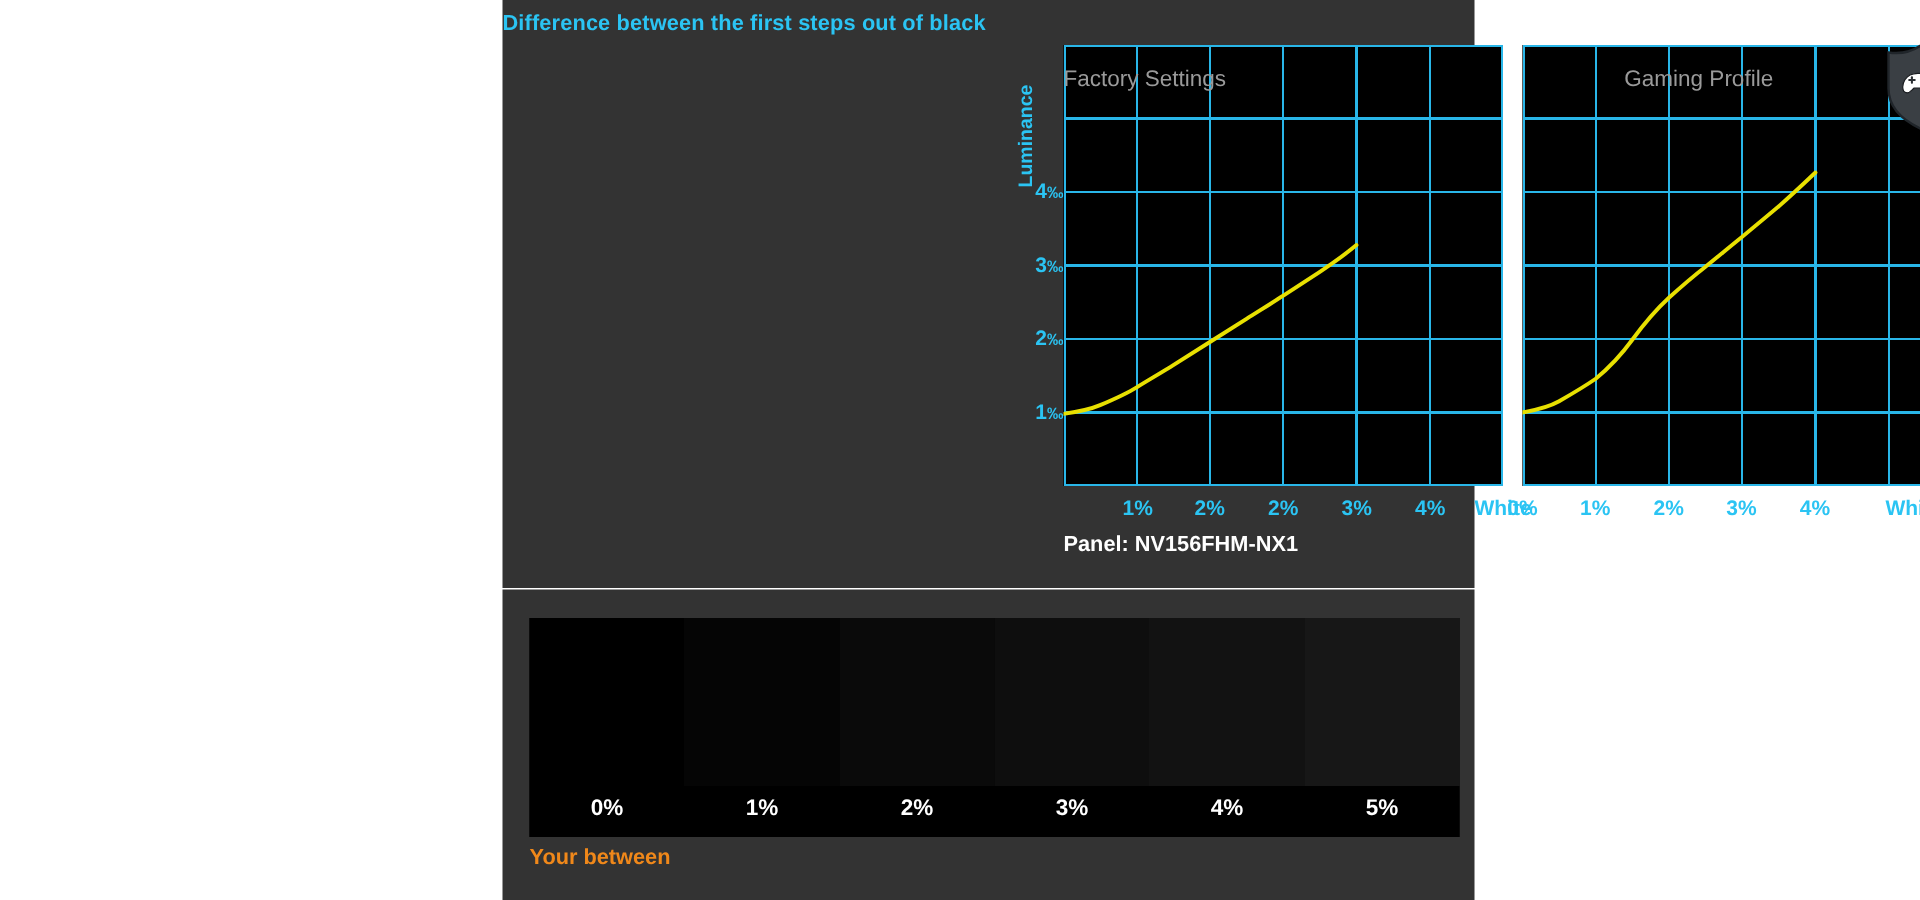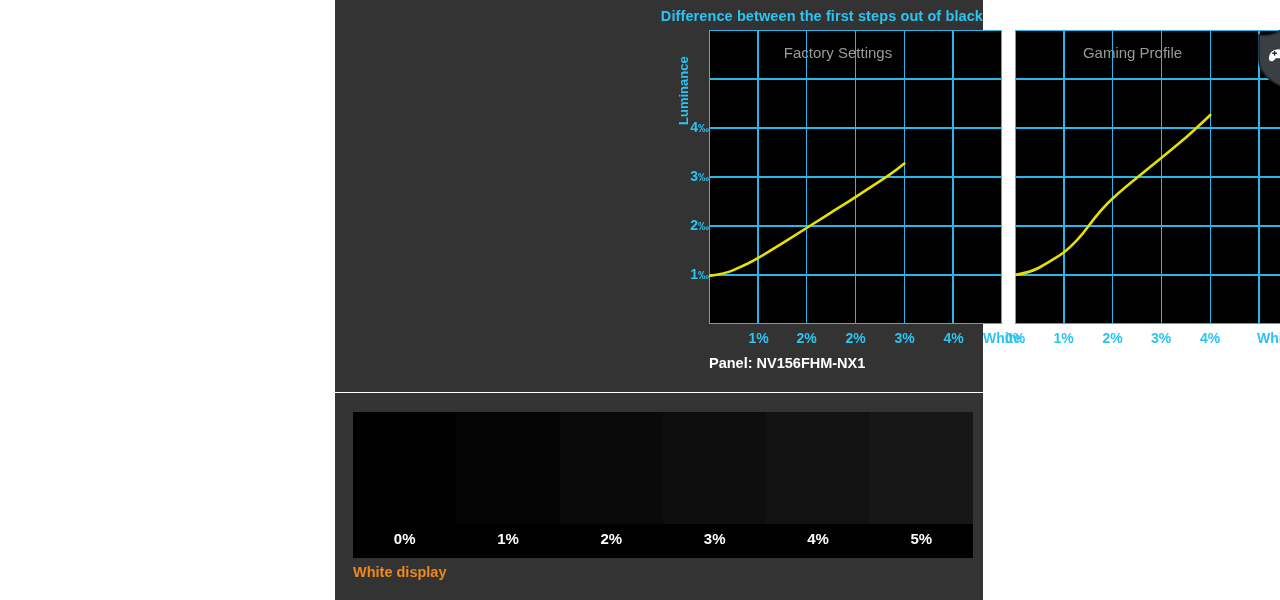--- a/index.html
+++ b/index.html
@@ -28,21 +28,21 @@
     height: 392px;
     background: #333333;
     box-sizing: border-box;
   }
 
   .chart-title {
     position: absolute;
     left: 0;
     top: 8px;
     width: 648px;
-    text-align: right;
+    text-align: left;
     color: #2bc4f3;
     font-size: 14.5px;
     font-weight: bold;
     letter-spacing: 0.1px;
     white-space: nowrap;
   }
 
   .ylabel {
     position: absolute;
     left: 341px;
@@ -84,21 +84,21 @@
   .plot svg { display: block; }
 
   .plot-caption {
     position: absolute;
     top: 44px;
     color: #9a9a9a;
     font-size: 15px;
     font-weight: normal;
     white-space: nowrap;
   }
-  .plot-caption.left  { left: 374px; width: 258px; text-align: center; }
+  .plot-caption.left  { left: 374px; width: 258px; text-align: left; }
   .plot-caption.right { left: 680px; width: 235px; text-align: center; }
 
   .xtick {
     position: absolute;
     top: 330px;
     color: #2bc4f3;
     font-size: 14px;
     font-weight: bold;
     white-space: nowrap;
     text-align: center;
@@ -312,16 +312,16 @@
       </div>
       <div class="gradient-labels">
         <div>0%</div>
         <div>1%</div>
         <div>2%</div>
         <div>3%</div>
         <div>4%</div>
         <div>5%</div>
       </div>
     </div>
-    <div class="your-display">White display</div>
+    <div class="your-display">Your between</div>
   </div>
 
 </div>
 
 </body></html>

